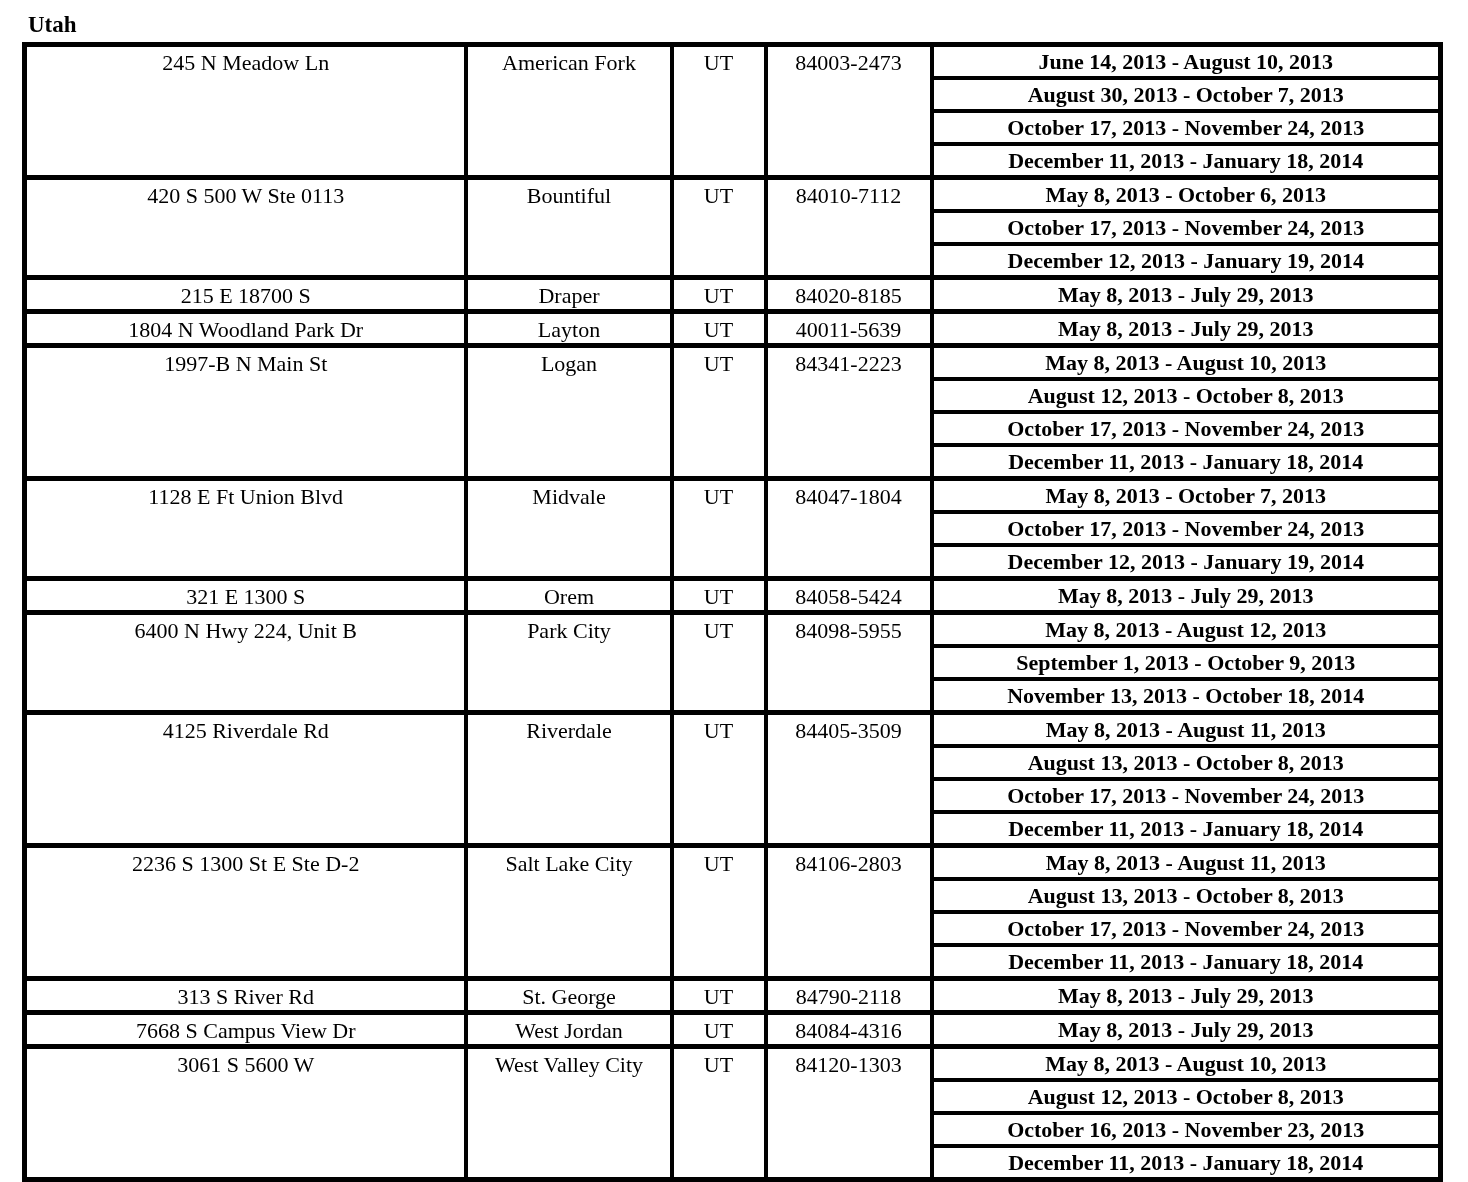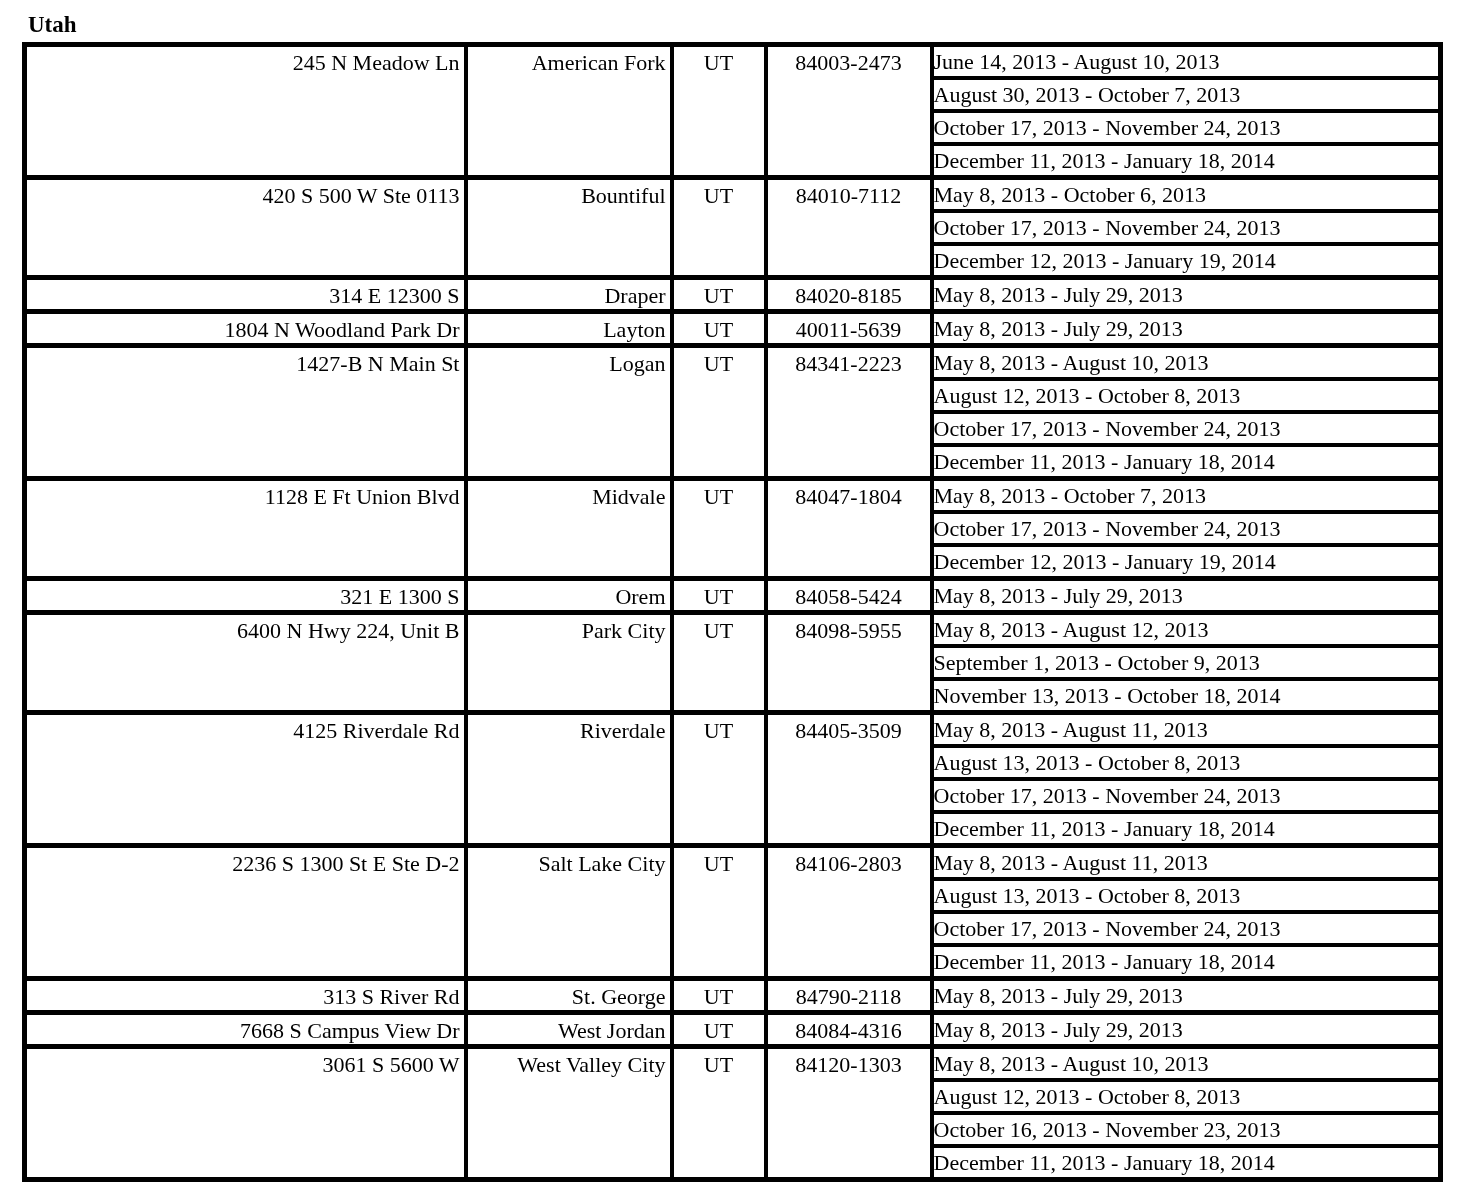--- a/index.html
+++ b/index.html
@@ -41,36 +41,38 @@
   col.c-dates   { width: 509px; }
   td {
     border: 4px solid #000000;
     font-size: 22px;
     color: #000000;
     overflow: hidden;
     white-space: nowrap;
   }
   tr.block-start td { border-top-width: 5px; }
   td.address, td.city {
-    text-align: right;
+    text-align: center;
     vertical-align: top;
     padding: 2px 4px 0 5px;
     line-height: 27px;
   }
   td.state, td.zip {
     text-align: center;
     vertical-align: top;
     padding: 2px 0 0 0;
     line-height: 27px;
     font-family: Liberation Serif, serif;
   }
   td.date {
+    text-align: center;
     height: 28px;
     line-height: 29px;
     padding: 0;
+    font-weight: bold;
   }
 </style>
 </head>
 <body>
 
 <div class="page">
   <h1 class="section-title">Utah</h1>
 
   <table class="locations">
     <colgroup>
@@ -104,35 +106,35 @@
           <td class="zip" rowspan="3">84010-7112</td>
           <td class="date">May 8, 2013 - October 6, 2013</td>
         </tr>
         <tr>
           <td class="date">October 17, 2013 - November 24, 2013</td>
         </tr>
         <tr>
           <td class="date">December 12, 2013 - January 19, 2014</td>
         </tr>
         <tr class="block-start">
-          <td class="address" rowspan="1">314 E 12300 S</td>
+          <td class="address" rowspan="1">215 E 18700 S</td>
           <td class="city" rowspan="1">Draper</td>
           <td class="state" rowspan="1">UT</td>
           <td class="zip" rowspan="1">84020-8185</td>
           <td class="date">May 8, 2013 - July 29, 2013</td>
         </tr>
         <tr class="block-start">
           <td class="address" rowspan="1">1804 N Woodland Park Dr</td>
           <td class="city" rowspan="1">Layton</td>
           <td class="state" rowspan="1">UT</td>
           <td class="zip" rowspan="1">40011-5639</td>
           <td class="date">May 8, 2013 - July 29, 2013</td>
         </tr>
         <tr class="block-start">
-          <td class="address" rowspan="4">1427-B N Main St</td>
+          <td class="address" rowspan="4">1997-B N Main St</td>
           <td class="city" rowspan="4">Logan</td>
           <td class="state" rowspan="4">UT</td>
           <td class="zip" rowspan="4">84341-2223</td>
           <td class="date">May 8, 2013 - August 10, 2013</td>
         </tr>
         <tr>
           <td class="date">August 12, 2013 - October 8, 2013</td>
         </tr>
         <tr>
           <td class="date">October 17, 2013 - November 24, 2013</td>

